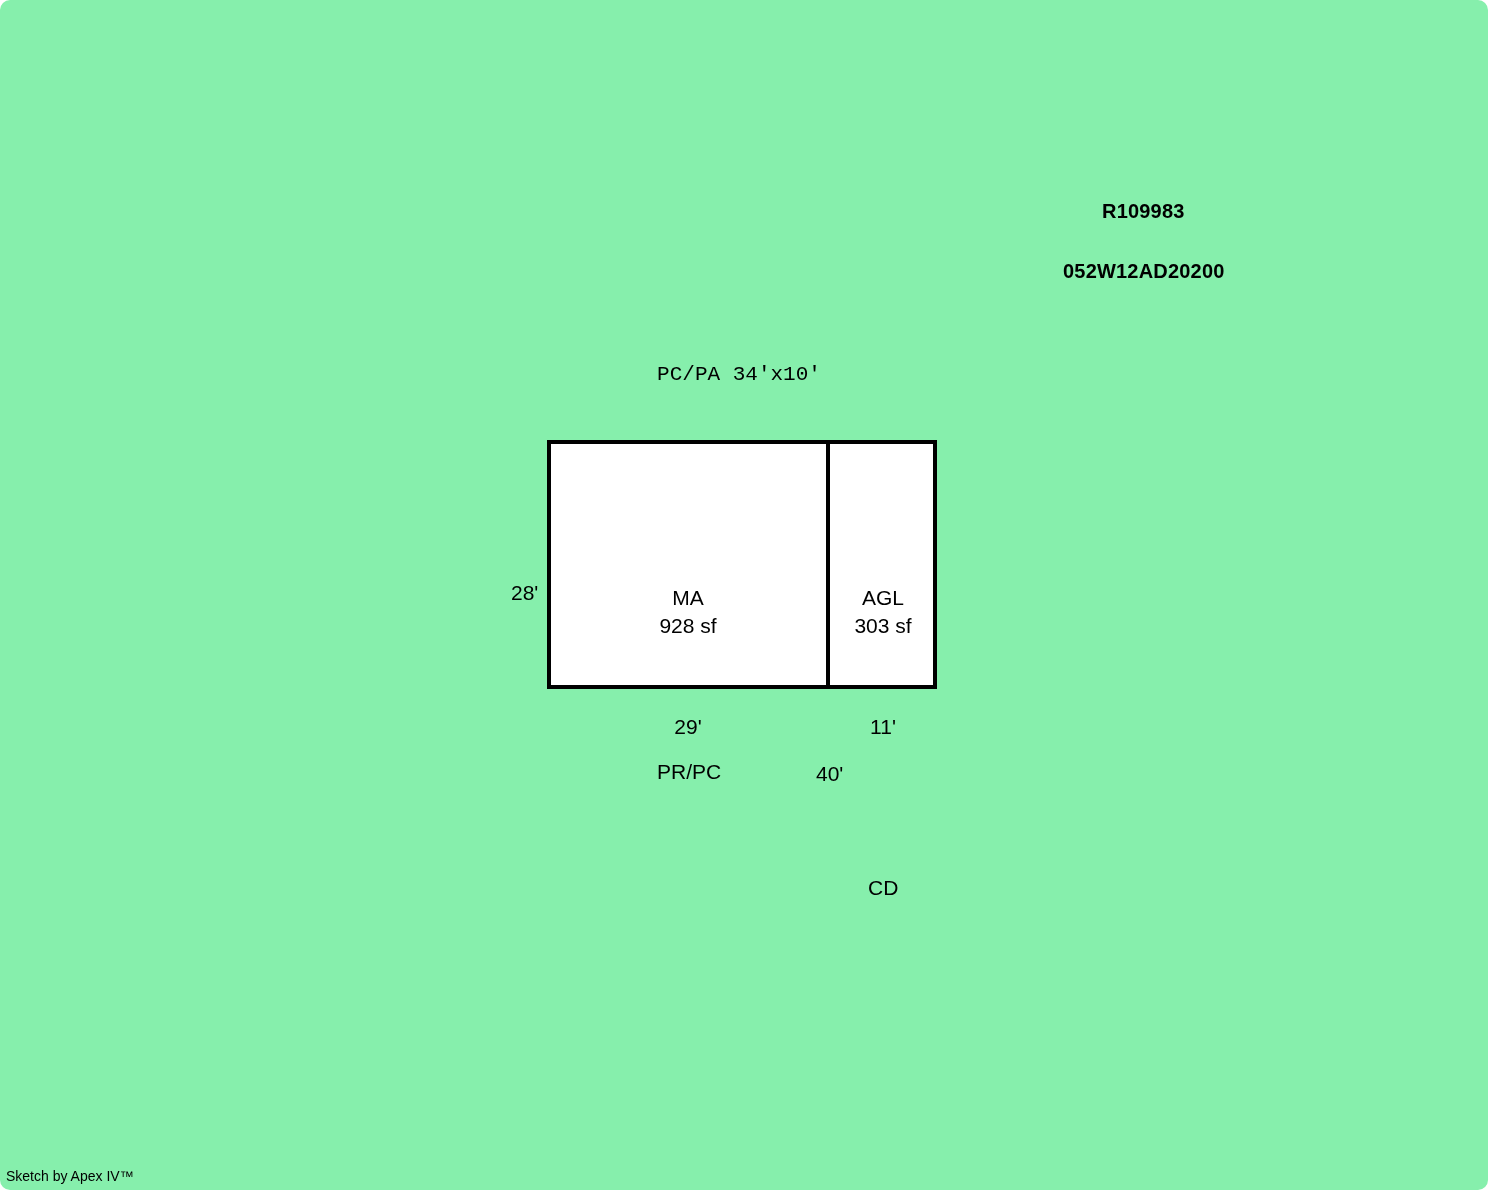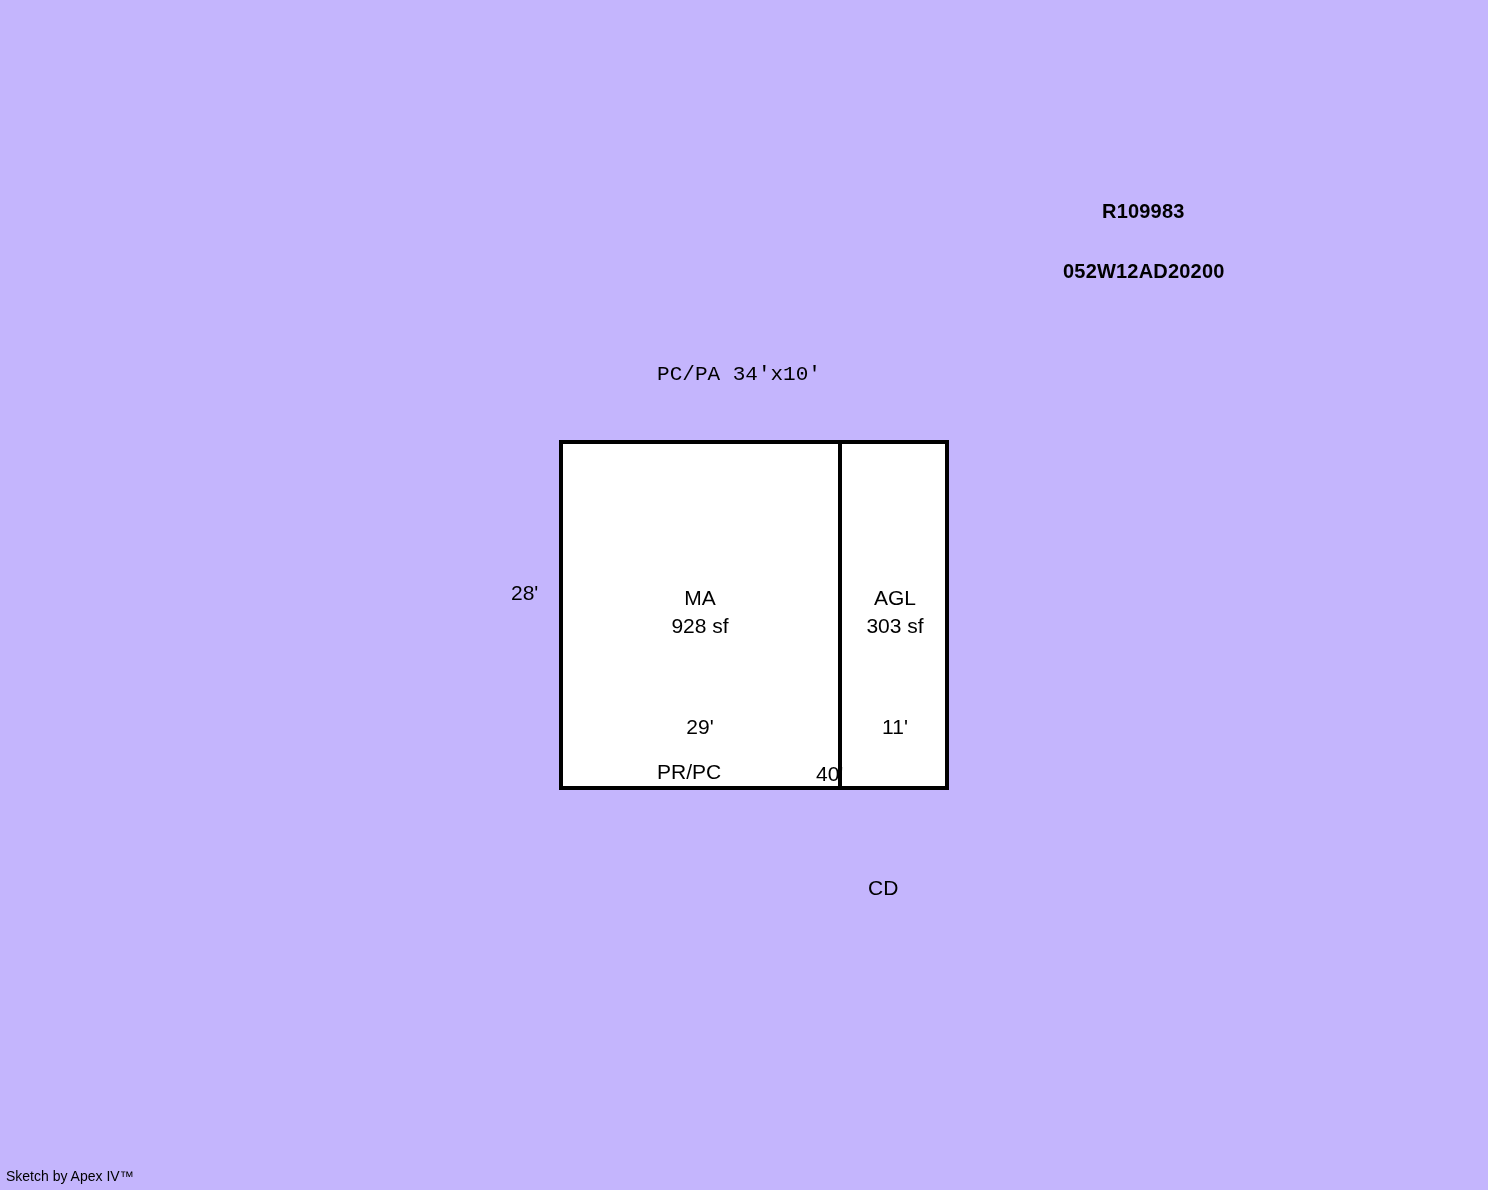--- a/index.html
+++ b/index.html
@@ -4,24 +4,25 @@
 <style>
   html, body {
     margin: 0;
     padding: 0;
     background: #ffffff;
   }
   #page {
     position: relative;
     width: 1488px;
     height: 1190px;
-    background: #c4b5fd;
+    background: #86efac;
     font-family: "Liberation Sans", sans-serif;
     color: #000000;
     overflow: hidden;
+    border-radius: 10px;
   }
 
   
   .header-id {
     position: absolute;
     font-weight: bold;
     font-size: 20px;
     letter-spacing: 0.2px;
     white-space: nowrap;
   }
@@ -38,24 +39,24 @@
 
   #label-top       { left: 739px; top: 363px; font-family: Liberation Mono, monospace; }
   #label-left-dim  { left: 511px; top: 581px; }
   #label-bottom-dim{ left: 816px; top: 762px; }
   #label-prpc      { left: 657px; top: 760px; }
   #label-cd        { left: 868px; top: 876px; }
 
   
   #sketch-outline {
     position: absolute;
-    left: 559px;
+    left: 547px;
     top: 440px;
     width: 390px;
-    height: 350px;
+    height: 249px;
     border: 4px solid #000000;
     box-sizing: border-box;
     background: #ffffff;
   }
   #divider-wall {
     position: absolute;
     left: 275px;
     top: 0;
     width: 4px;
     height: 100%;

